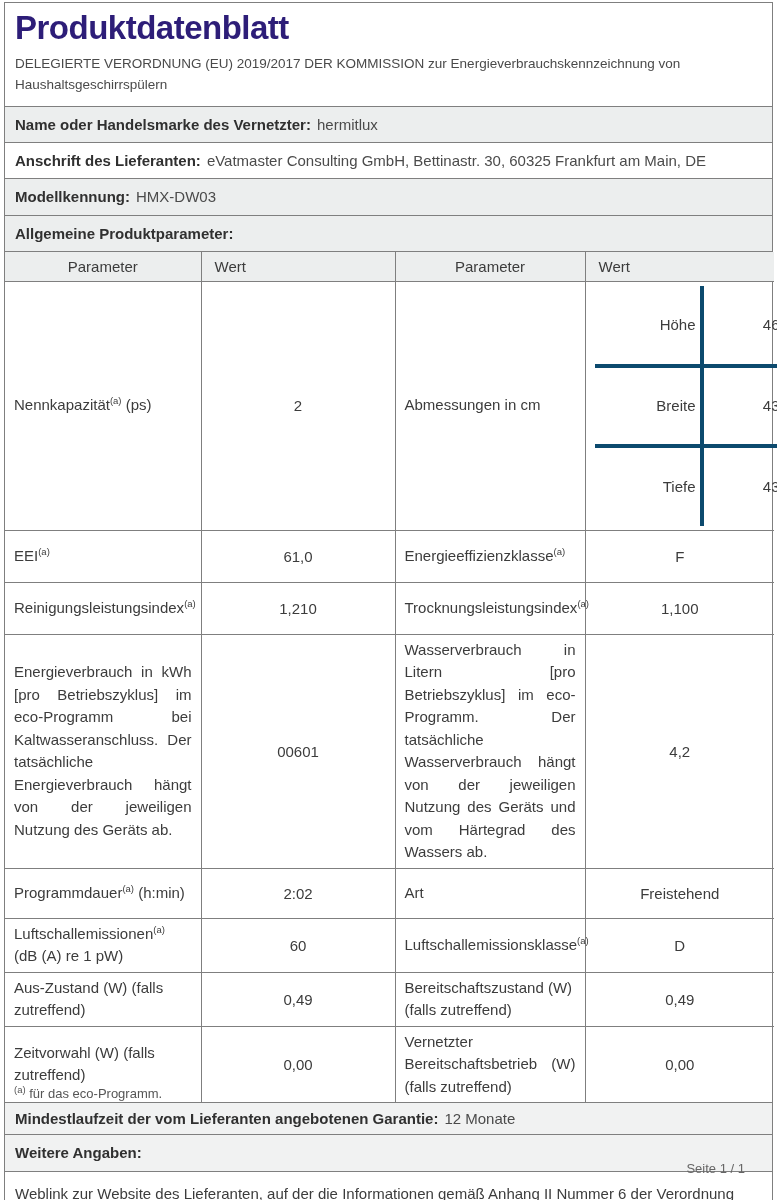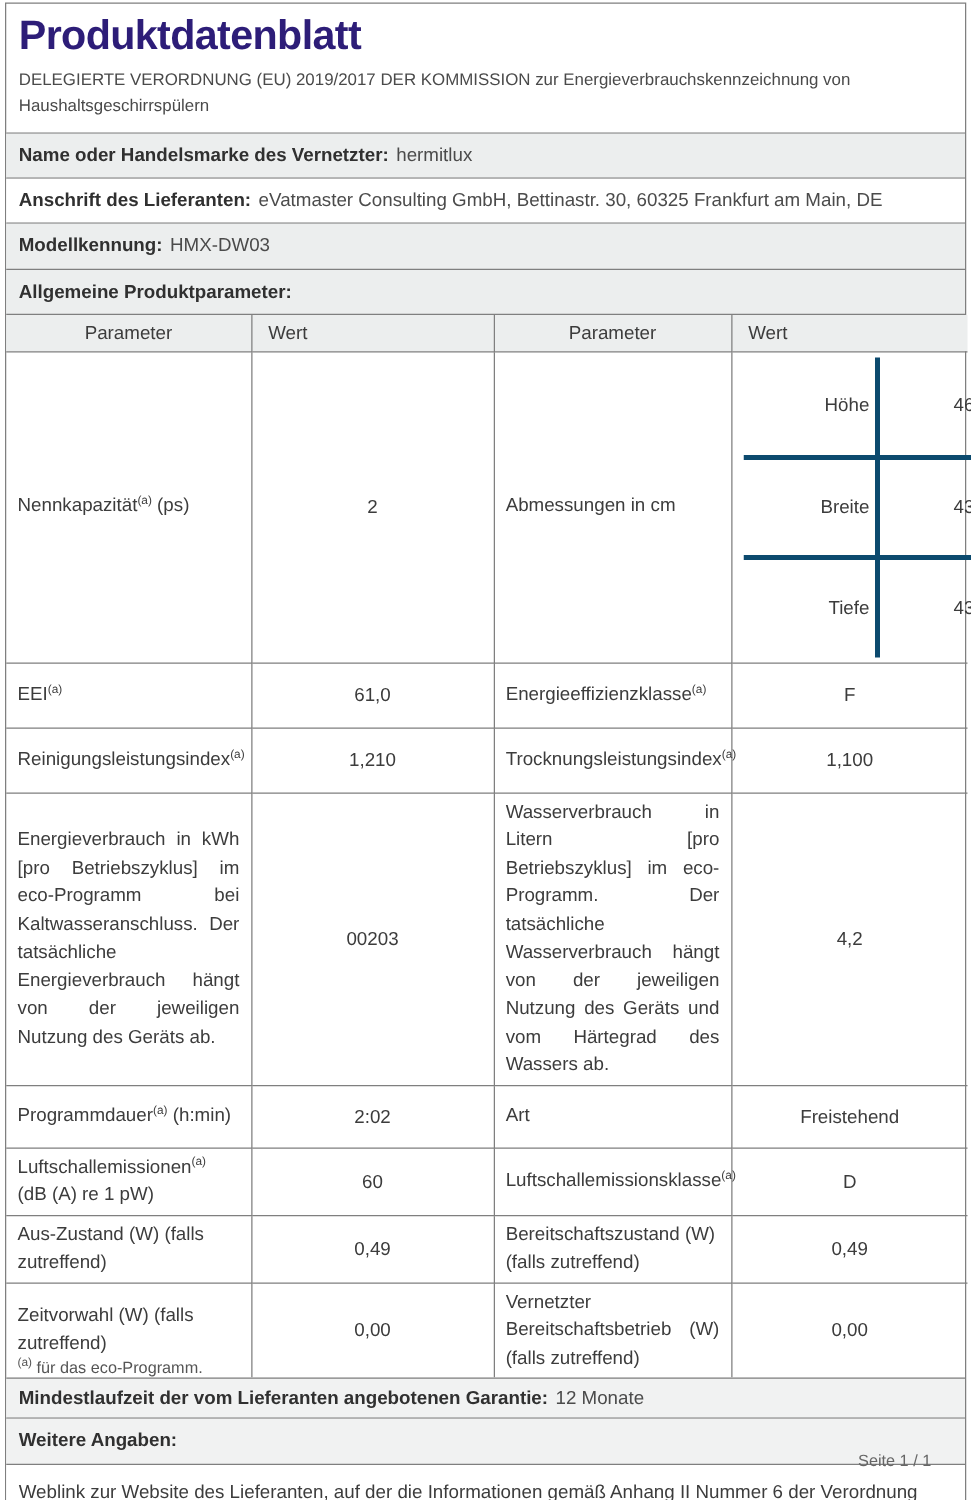--- a/index.html
+++ b/index.html
@@ -186,21 +186,21 @@
 
     <tr class="r-idx">
       <td class="pl">Reinigungsleistungsindex<sup class="fn">(a)</sup></td>
       <td class="pv">1,210</td>
       <td class="pl">Trocknungsleistungsindex<sup class="fn">(a)</sup></td>
       <td class="pv">1,100</td>
     </tr>
 
     <tr class="r-nrg">
       <td class="pl justify">Energieverbrauch in kWh [pro Betriebszyklus] im eco-Programm bei Kaltwasseranschluss. Der tatsächliche Energieverbrauch hängt von der jeweiligen Nutzung des Geräts ab.</td>
-      <td class="pv">00203</td>
+      <td class="pv">00601</td>
       <td class="pl justify">Wasserverbrauch in Litern [pro Betriebszyklus] im eco-Programm. Der tatsächliche Wasserverbrauch hängt von der jeweiligen Nutzung des Geräts und vom Härtegrad des Wassers ab.</td>
       <td class="pv">4,2</td>
     </tr>
 
     <tr class="r-dur">
       <td class="pl">Programmdauer<sup class="fn">(a)</sup>  (h:min)</td>
       <td class="pv">2:02</td>
       <td class="pl">Art</td>
       <td class="pv">Freistehend</td>
     </tr>

